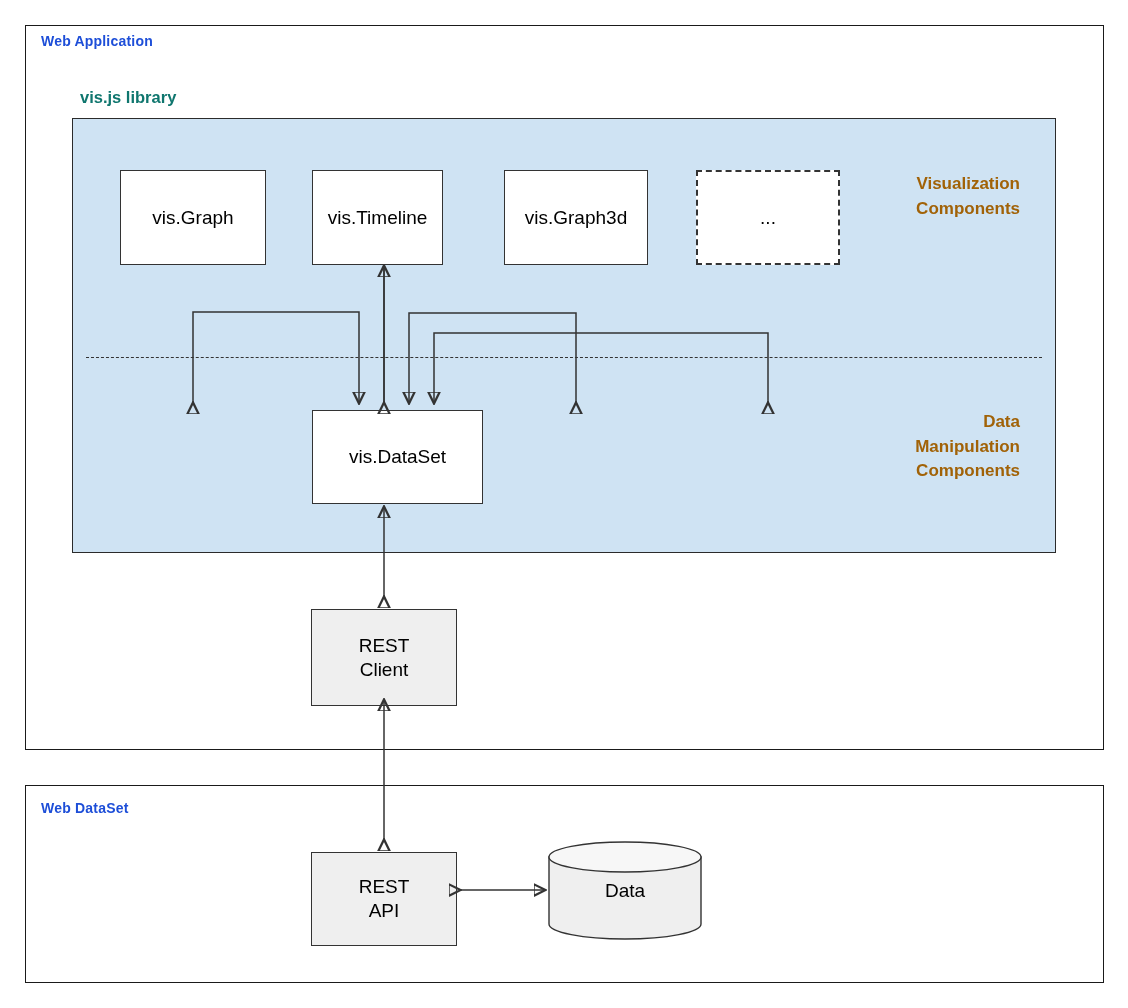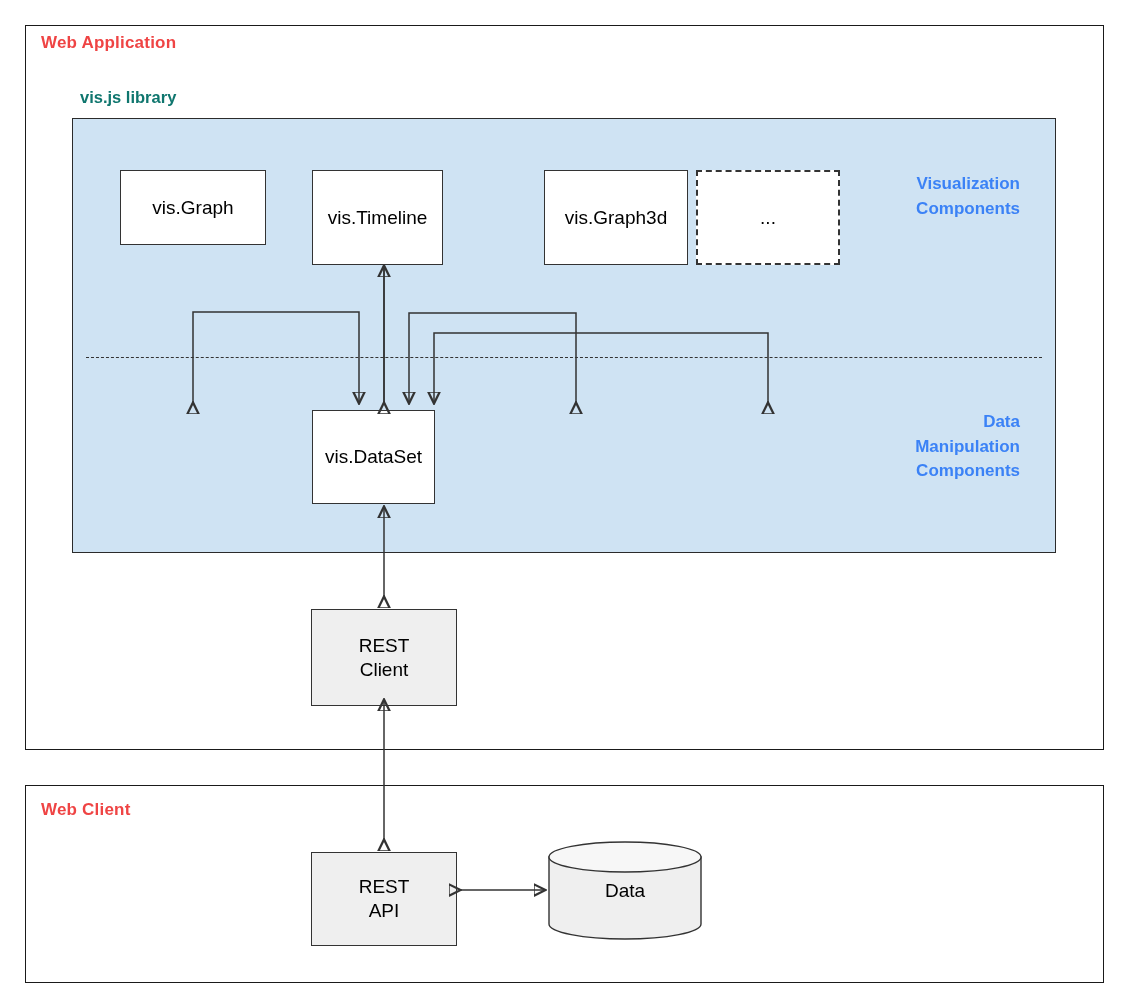--- a/index.html
+++ b/index.html
@@ -18,23 +18,23 @@
     overflow: hidden;
   }
   .frame {
     position: absolute;
     border: 1.6px solid #1a1a1a;
     background: transparent;
     box-sizing: border-box;
   }
   .frame-title {
     position: absolute;
-    font-size: 17px;
+    font-size: 14px;
     font-weight: bold;
-    color: #ef4444;
+    color: #1d4ed8;
     letter-spacing: 0.2px;
     white-space: nowrap;
   }
   .lib-title {
     position: absolute;
     font-size: 16.5px;
     font-weight: bold;
     color: #0f766e;
     white-space: nowrap;
   }
@@ -61,21 +61,21 @@
     border: 2px dashed #333333;
   }
   .node.gray {
     background: #efefef;
     margin-top: 9px;
   }
   .side-label {
     position: absolute;
     font-size: 17px;
     font-weight: bold;
-    color: #3b82f6;
+    color: #a16207;
     text-align: right;
     line-height: 1.45;
     white-space: pre-line;
   }
   .divider {
     position: absolute;
     border-top: 1.6px dashed #333333;
   }
   .db-label {
     position: absolute;
@@ -111,54 +111,54 @@
 
   <div class="frame" style="left:25px; top:25px; width:1079px; height:725px;"></div>
   <div class="frame-title" style="left:41px; top:33px;">Web Application</div>
 
   <div class="lib-title" style="left:80px; top:88px;">vis.js library</div>
 
   <div class="lib-panel" style="left:72px; top:118px; width:984px; height:435px;"></div>
 
   <div class="divider" style="left:86px; top:357px; width:956px;"></div>
 
-  <div class="node" style="left:120px; top:170px; width:146px; height:75px;">
+  <div class="node" style="left:120px; top:170px; width:146px; height:95px;">
     <span>vis.Graph</span>
   </div>
 
   <div class="node" style="left:312px; top:170px; width:131px; height:95px;">
     <span>vis.Timeline</span>
   </div>
 
-  <div class="node" style="left:504px; top:170px; width:144px; height:95px;margin-left:40px;">
+  <div class="node" style="left:504px; top:170px; width:144px; height:95px;">
     <span>vis.Graph3d</span>
   </div>
 
   <div class="node dashed" style="left:696px; top:170px; width:144px; height:95px;">
     <span>...</span>
   </div>
 
   <div class="side-label" style="left:800px; top:172px; width:220px;">Visualization
 Components</div>
 
   <div class="side-label" style="left:790px; top:410px; width:230px;">Data
 Manipulation
 Components</div>
 
-  <div class="node" style="left:312px; top:410px; width:123px; height:94px;">
+  <div class="node" style="left:312px; top:410px; width:171px; height:94px;">
     <span>vis.DataSet</span>
   </div>
 
   <div class="node gray" style="left:311px; top:600px; width:146px; height:97px;">
     <span style="white-space:pre-line;">REST
 Client</span>
   </div>
 
   <div class="frame" style="left:25px; top:785px; width:1079px; height:198px;"></div>
-  <div class="frame-title" style="left:41px; top:800px;">Web Client</div>
+  <div class="frame-title" style="left:41px; top:800px;">Web DataSet</div>
 
   <div class="node gray" style="left:311px; top:843px; width:146px; height:94px;">
     <span style="white-space:pre-line;">REST
 API</span>
   </div>
 
   <div class="cyl" style="left:548px; top:841px; width:154px; height:99px;">
     <svg width="154" height="99" viewBox="0 0 154 99">
       <path d="M1,16 L1,83 A76,15 0 0 0 153,83 L153,16 Z" fill="#efefef" stroke="#333333" stroke-width="1.4"></path>
       <ellipse cx="77" cy="16" rx="76" ry="15" fill="#f7f7f7" stroke="#333333" stroke-width="1.4"></ellipse>

